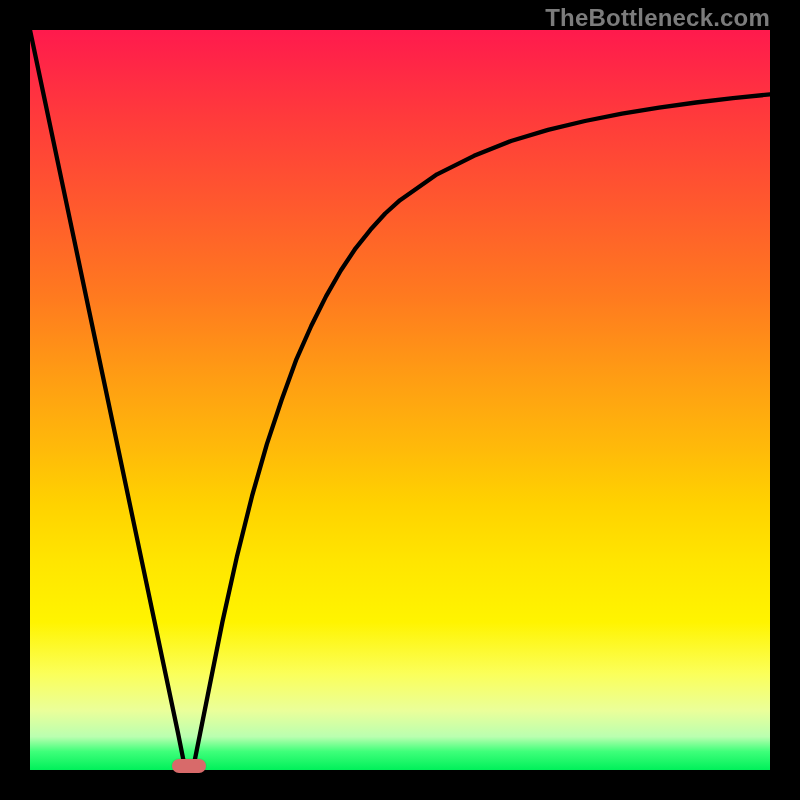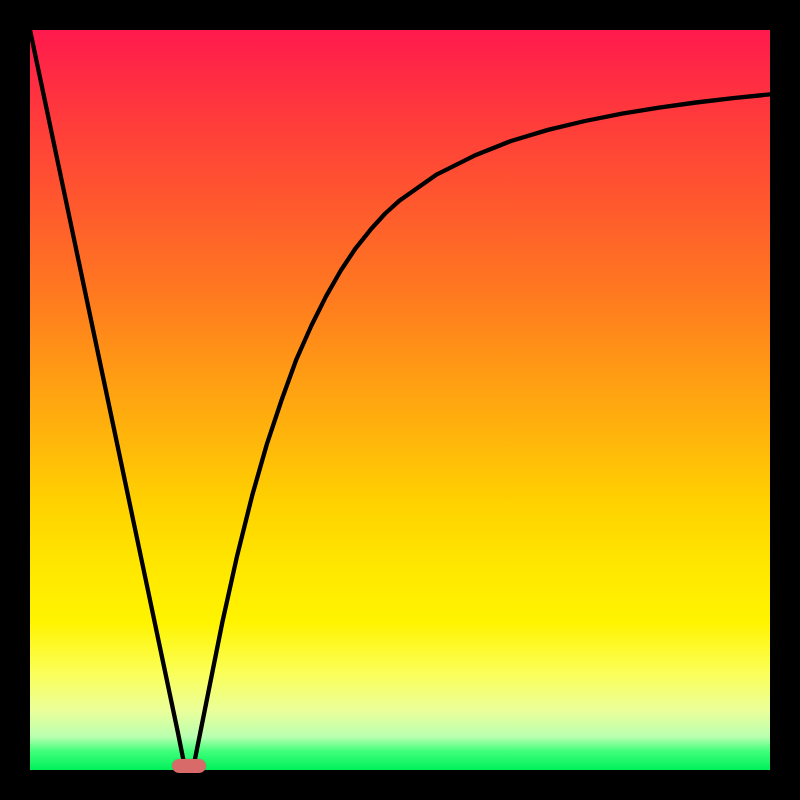--- a/index.html
+++ b/index.html
@@ -67,20 +67,21 @@
     background: #d86a6a;
     transform: translate(-50%, -50%);
     box-shadow: 0 0 0 1px rgba(0,0,0,0.05);
   }
 </style>
 </head>
 <body>
 
 <div class="frame">
 
+  <div class="attribution">TheBottleneck.com</div>
 
   <div class="plot-area">
     <svg class="curve" viewBox="0 0 740 740" preserveAspectRatio="none">
       <path d="M0.0 0.0 L14.8 70.3 L29.6 140.6 L44.4 210.9 L59.2 281.2 L74.0 351.5 L88.8 421.8 L103.6 492.1 L118.4 562.4 L133.2 632.7 L148.0 703.0 L155.4 740.0 L162.8 740.0 L170.2 703.0 L177.6 666.0 L192.4 592.0 L207.2 525.4 L222.0 466.2 L236.8 414.4 L251.6 370.0 L266.4 329.3 L281.2 296.0 L296.0 266.4 L310.8 240.5 L325.6 218.3 L340.4 199.8 L355.2 183.5 L370.0 170.2 L407.0 144.3 L444.0 125.8 L481.0 111.0 L518.0 99.9 L555.0 91.0 L592.0 83.6 L629.0 77.7 L666.0 72.5 L703.0 68.1 L740.0 64.4" fill="none" stroke="#000" stroke-width="4.3" stroke-linecap="round" stroke-linejoin="round"></path>
     </svg>
     <div class="marker" style="left: 159.1px; top: 736.3px; background: rgb(216, 106, 106);"></div>
   </div>
 
 </div>
 

